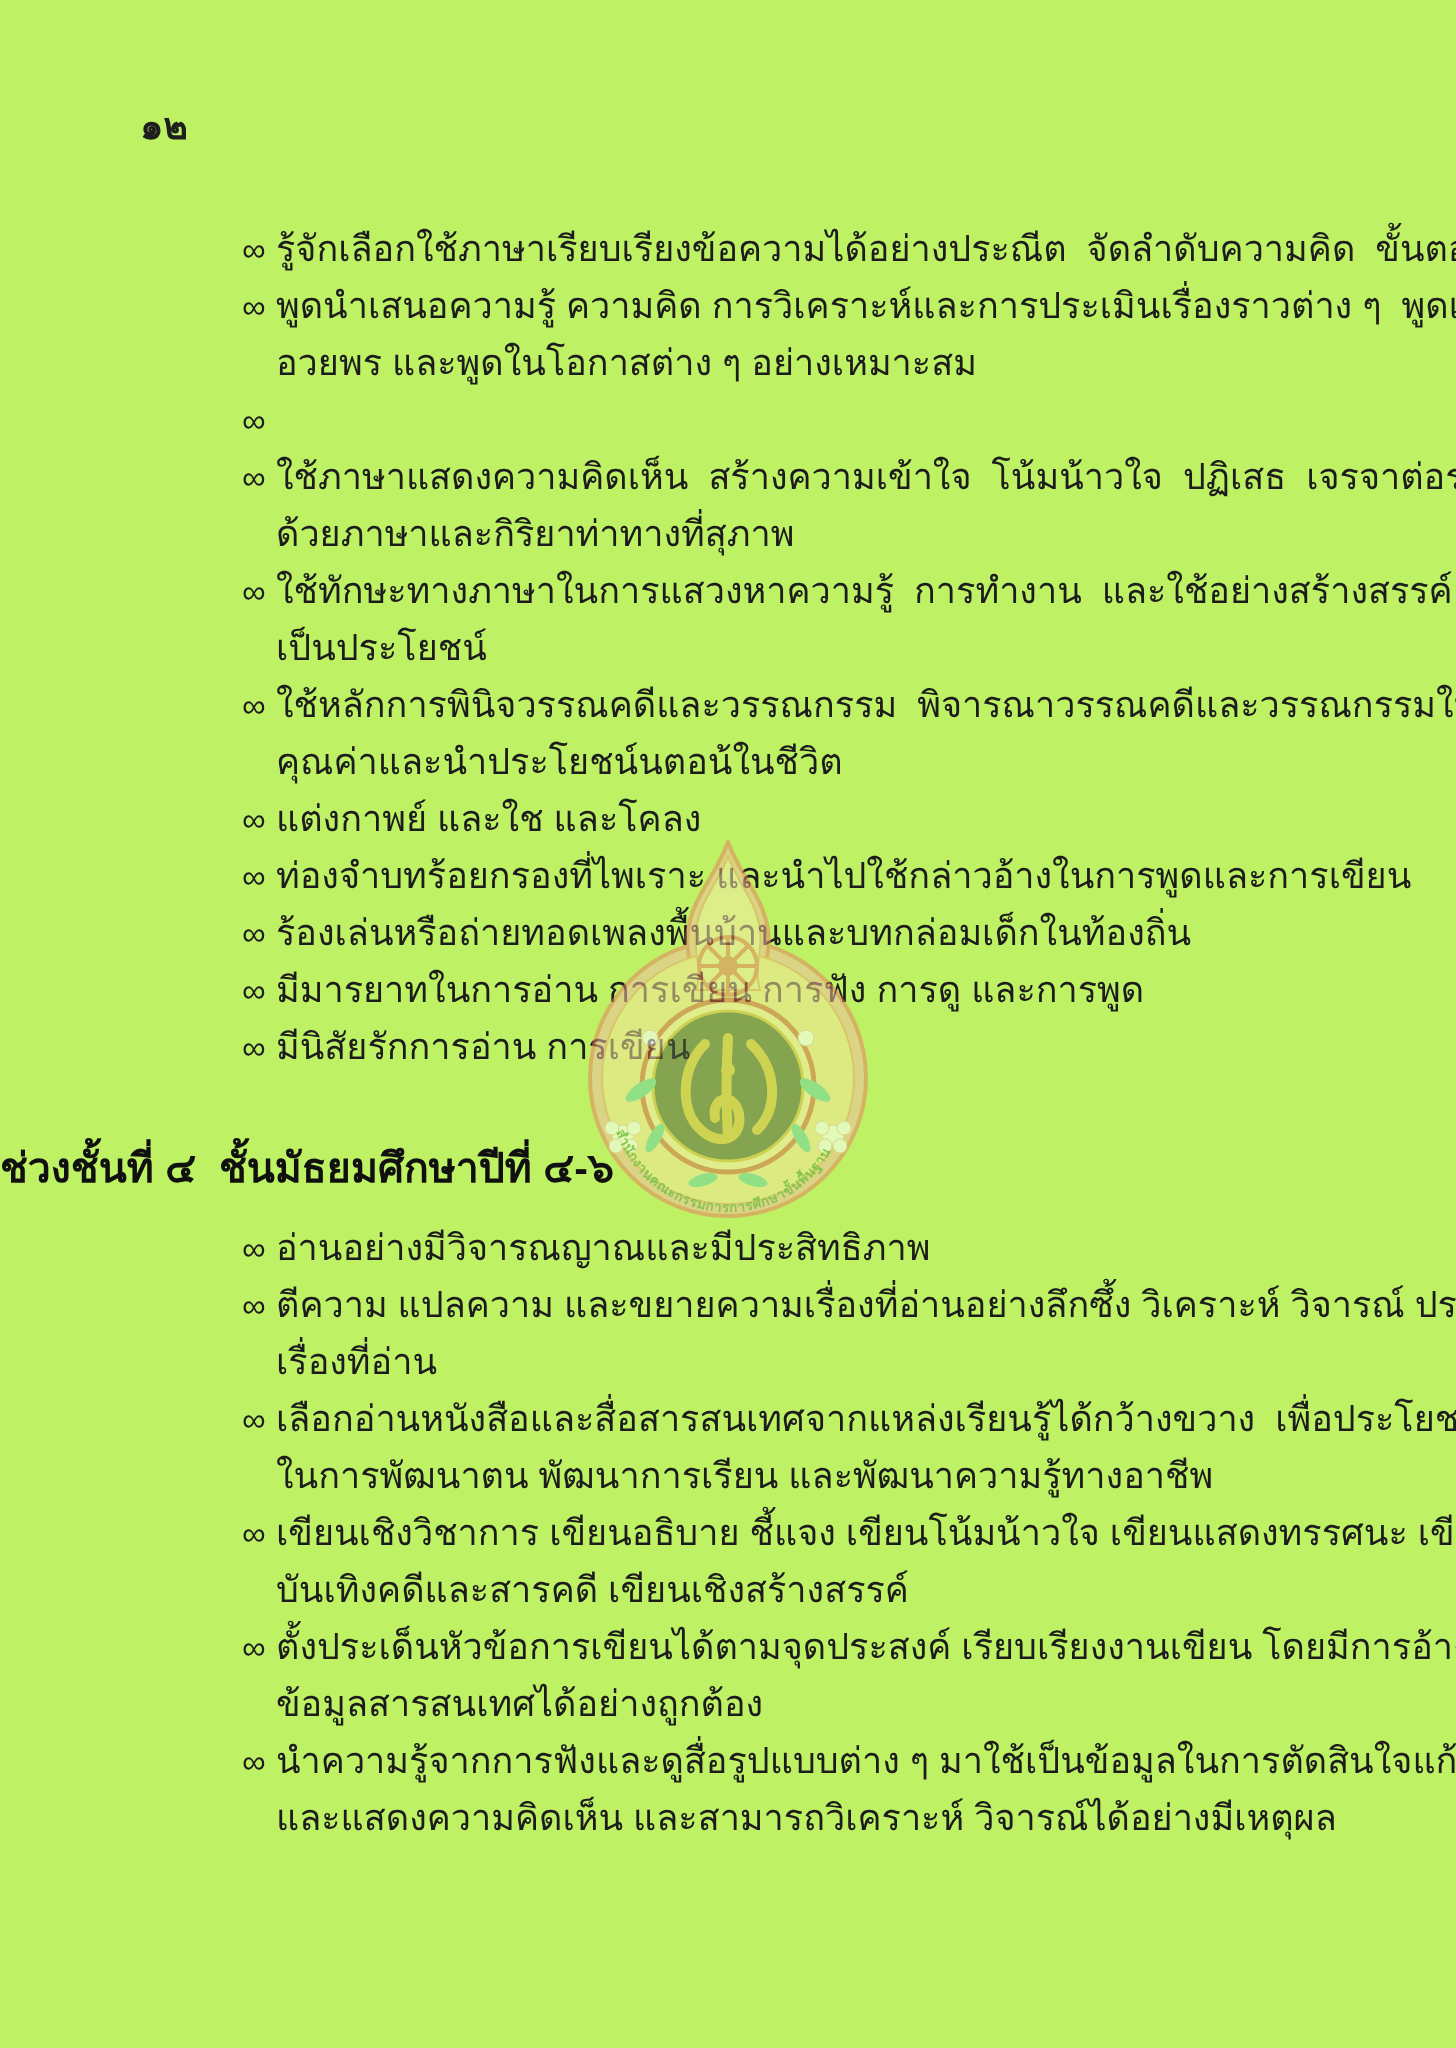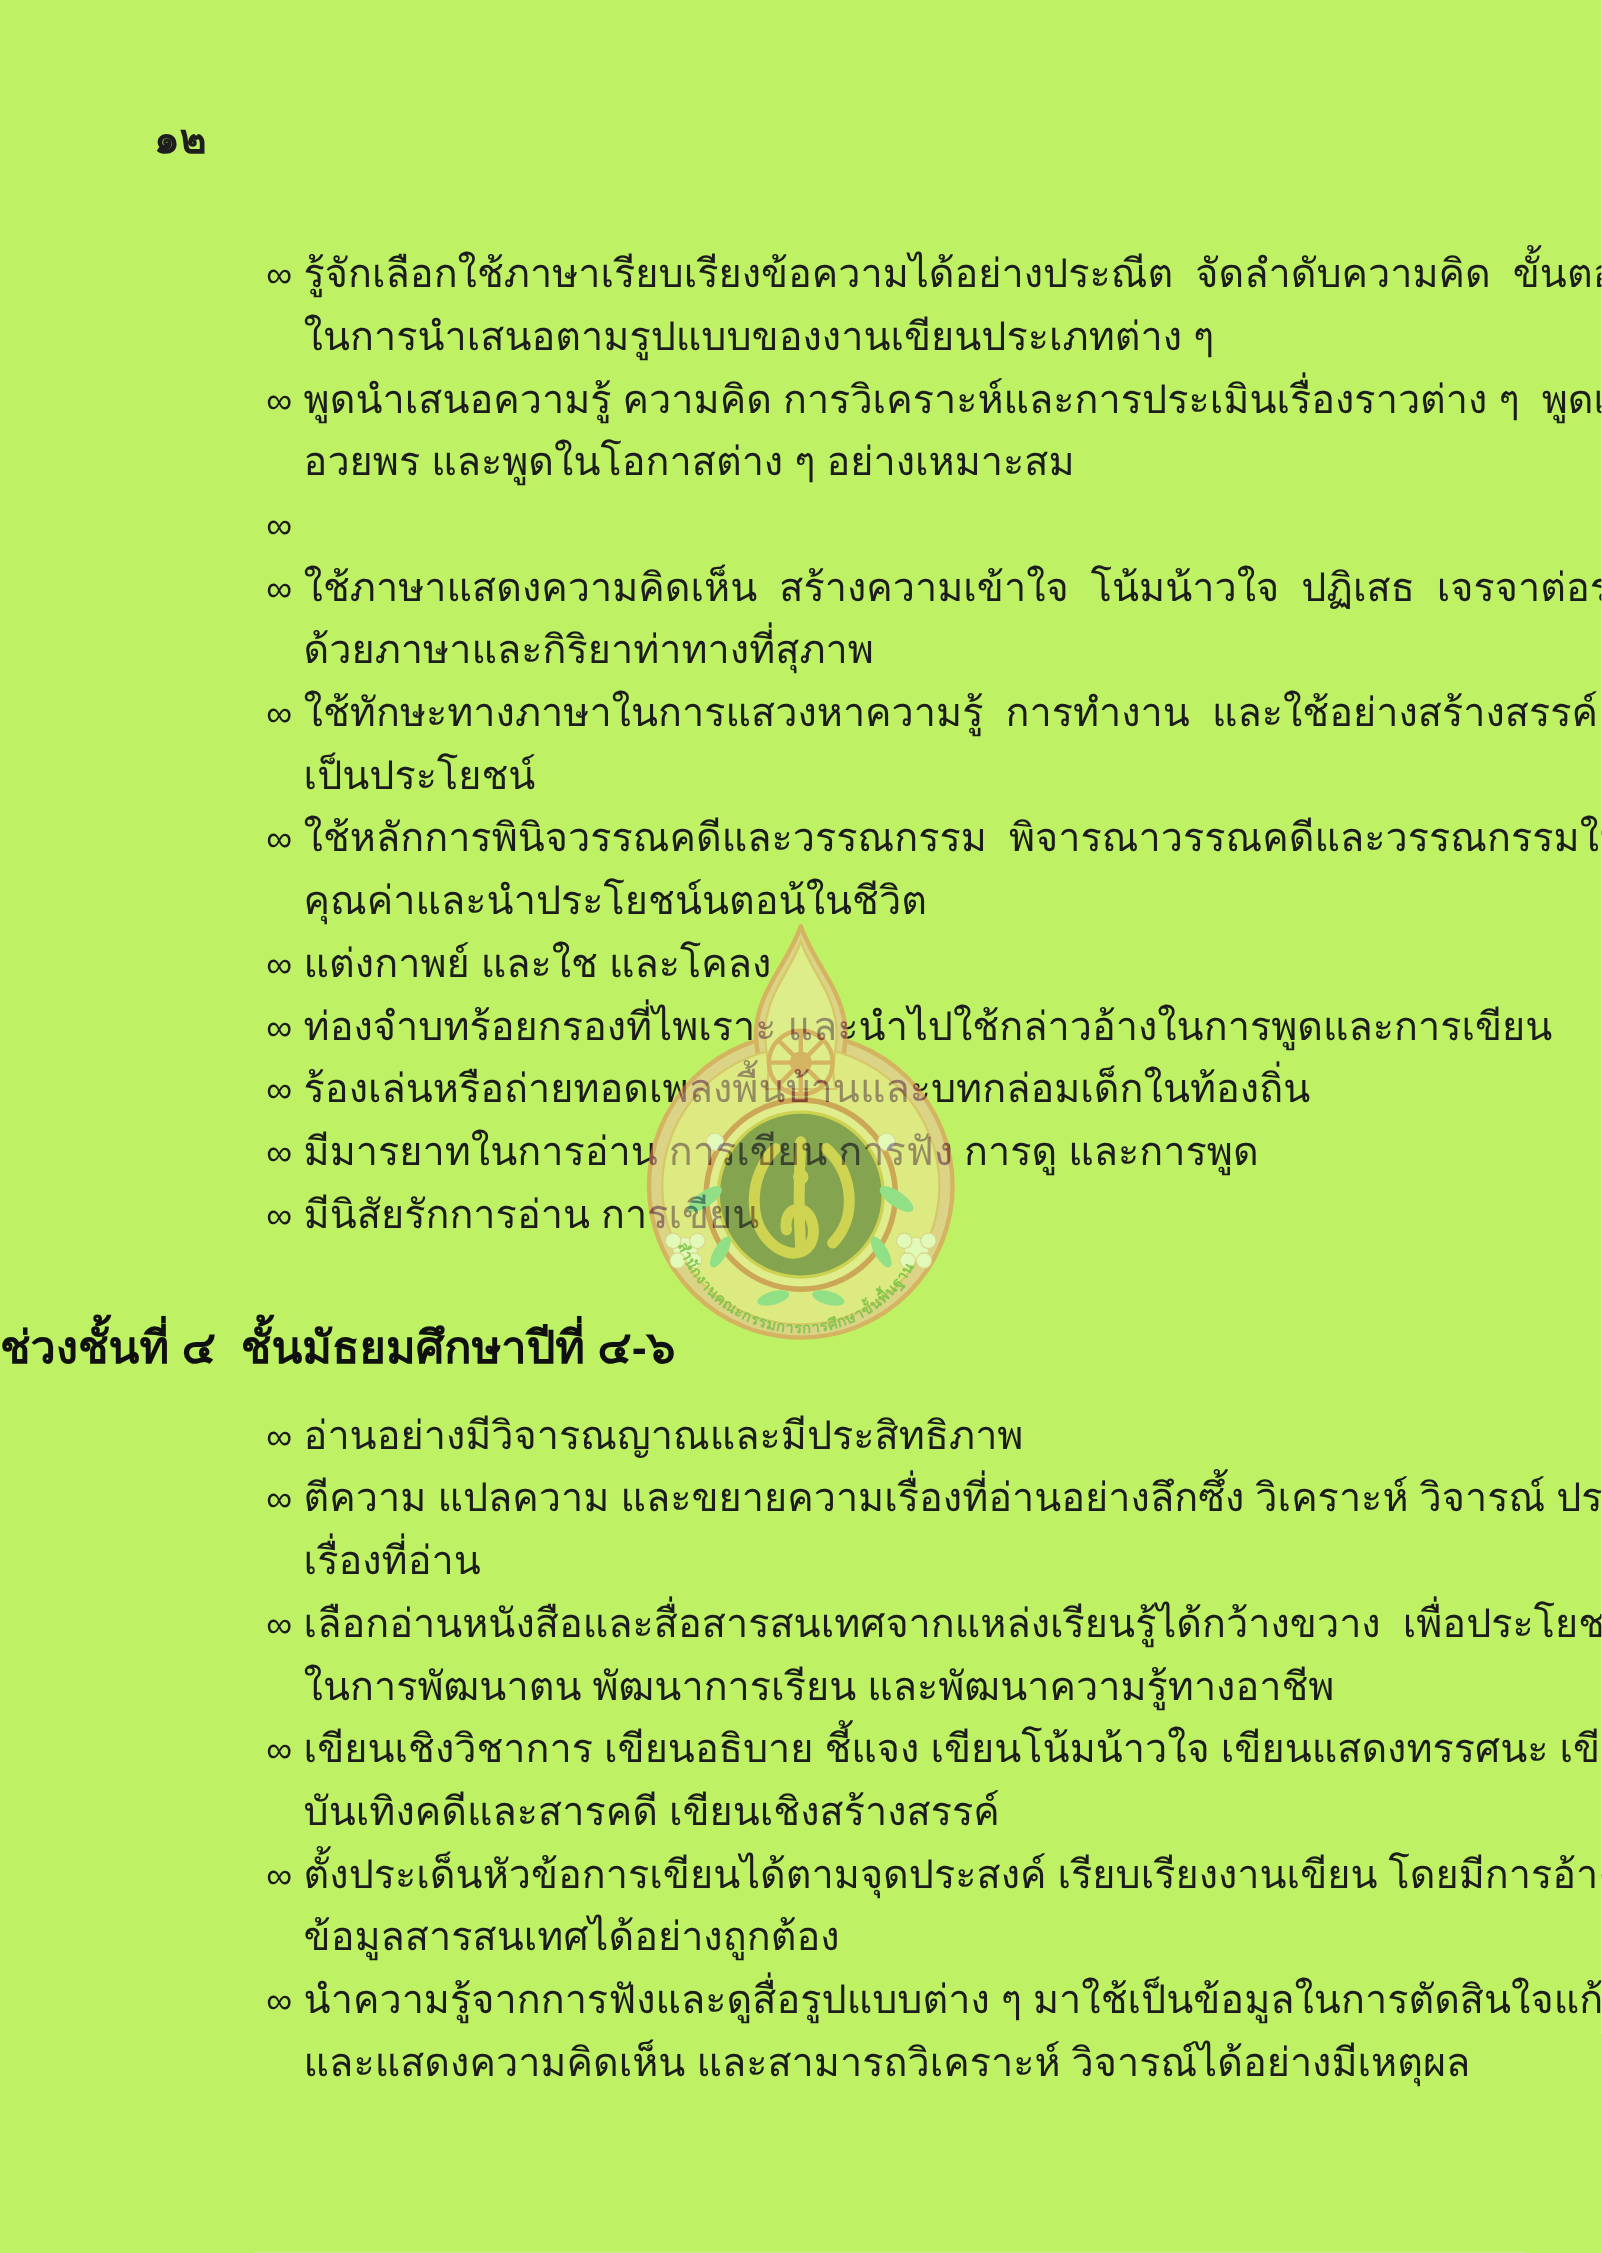--- a/index.html
+++ b/index.html
@@ -33,21 +33,20 @@
 </style>
 </head>
 <body>
 
 <div class="page">
 
   <div class="pagenum">๑๒</div>
 
   <div class="content">
       <div class="line first"><span class="bullet">∞</span><span>รู้จักเลือกใช้ภาษาเรียบเรียงข้อความได้อย่างประณีต  จัดลำดับความคิด  ขั้นตอน</span></div>
-      <div class="line cont"><span>ในการนำเสนอตามรูปแบบของงานเขียนประเภทต่าง ๆ</span></div>
       <div class="line first"><span class="bullet">∞</span><span>พูดนำเสนอความรู้ ความคิด การวิเคราะห์และการประเมินเรื่องราวต่าง ๆ  พูดเชิญชวน</span></div>
       <div class="line cont"><span>อวยพร และพูดในโอกาสต่าง ๆ อย่างเหมาะสม</span></div>
       <div class="line first"><span class="bullet">∞</span></div>
       <div class="line first"><span class="bullet">∞</span><span>ใช้ภาษาแสดงความคิดเห็น  สร้างความเข้าใจ  โน้มน้าวใจ  ปฏิเสธ  เจรจาต่อรอง</span></div>
       <div class="line cont"><span>ด้วยภาษาและกิริยาท่าทางที่สุภาพ</span></div>
       <div class="line first"><span class="bullet">∞</span><span>ใช้ทักษะทางภาษาในการแสวงหาความรู้  การทำงาน  และใช้อย่างสร้างสรรค์</span></div>
       <div class="line cont"><span>เป็นประโยชน์</span></div>
       <div class="line first"><span class="bullet">∞</span><span>ใช้หลักการพินิจวรรณคดีและวรรณกรรม  พิจารณาวรรณคดีและวรรณกรรมให้เห็น</span></div>
       <div class="line cont"><span>คุณค่าและนำประโยชน์นตอน้ในชีวิต</span></div>
       <div class="line first"><span class="bullet">∞</span><span>แต่งกาพย์ และใช และโคลง</span></div>

